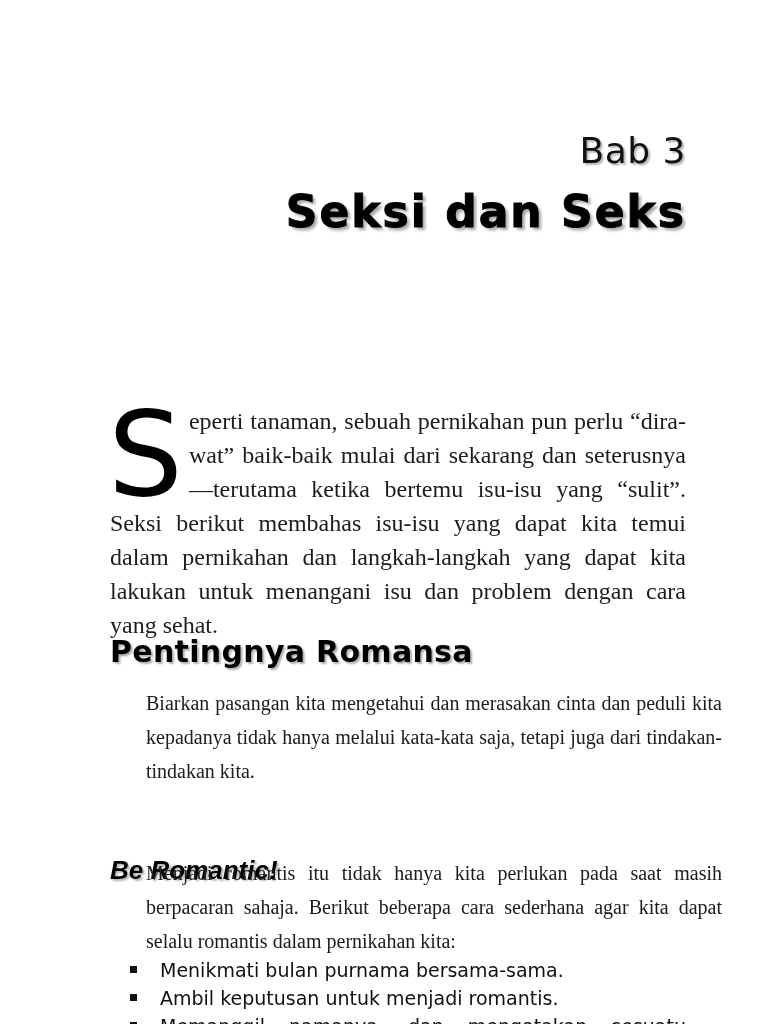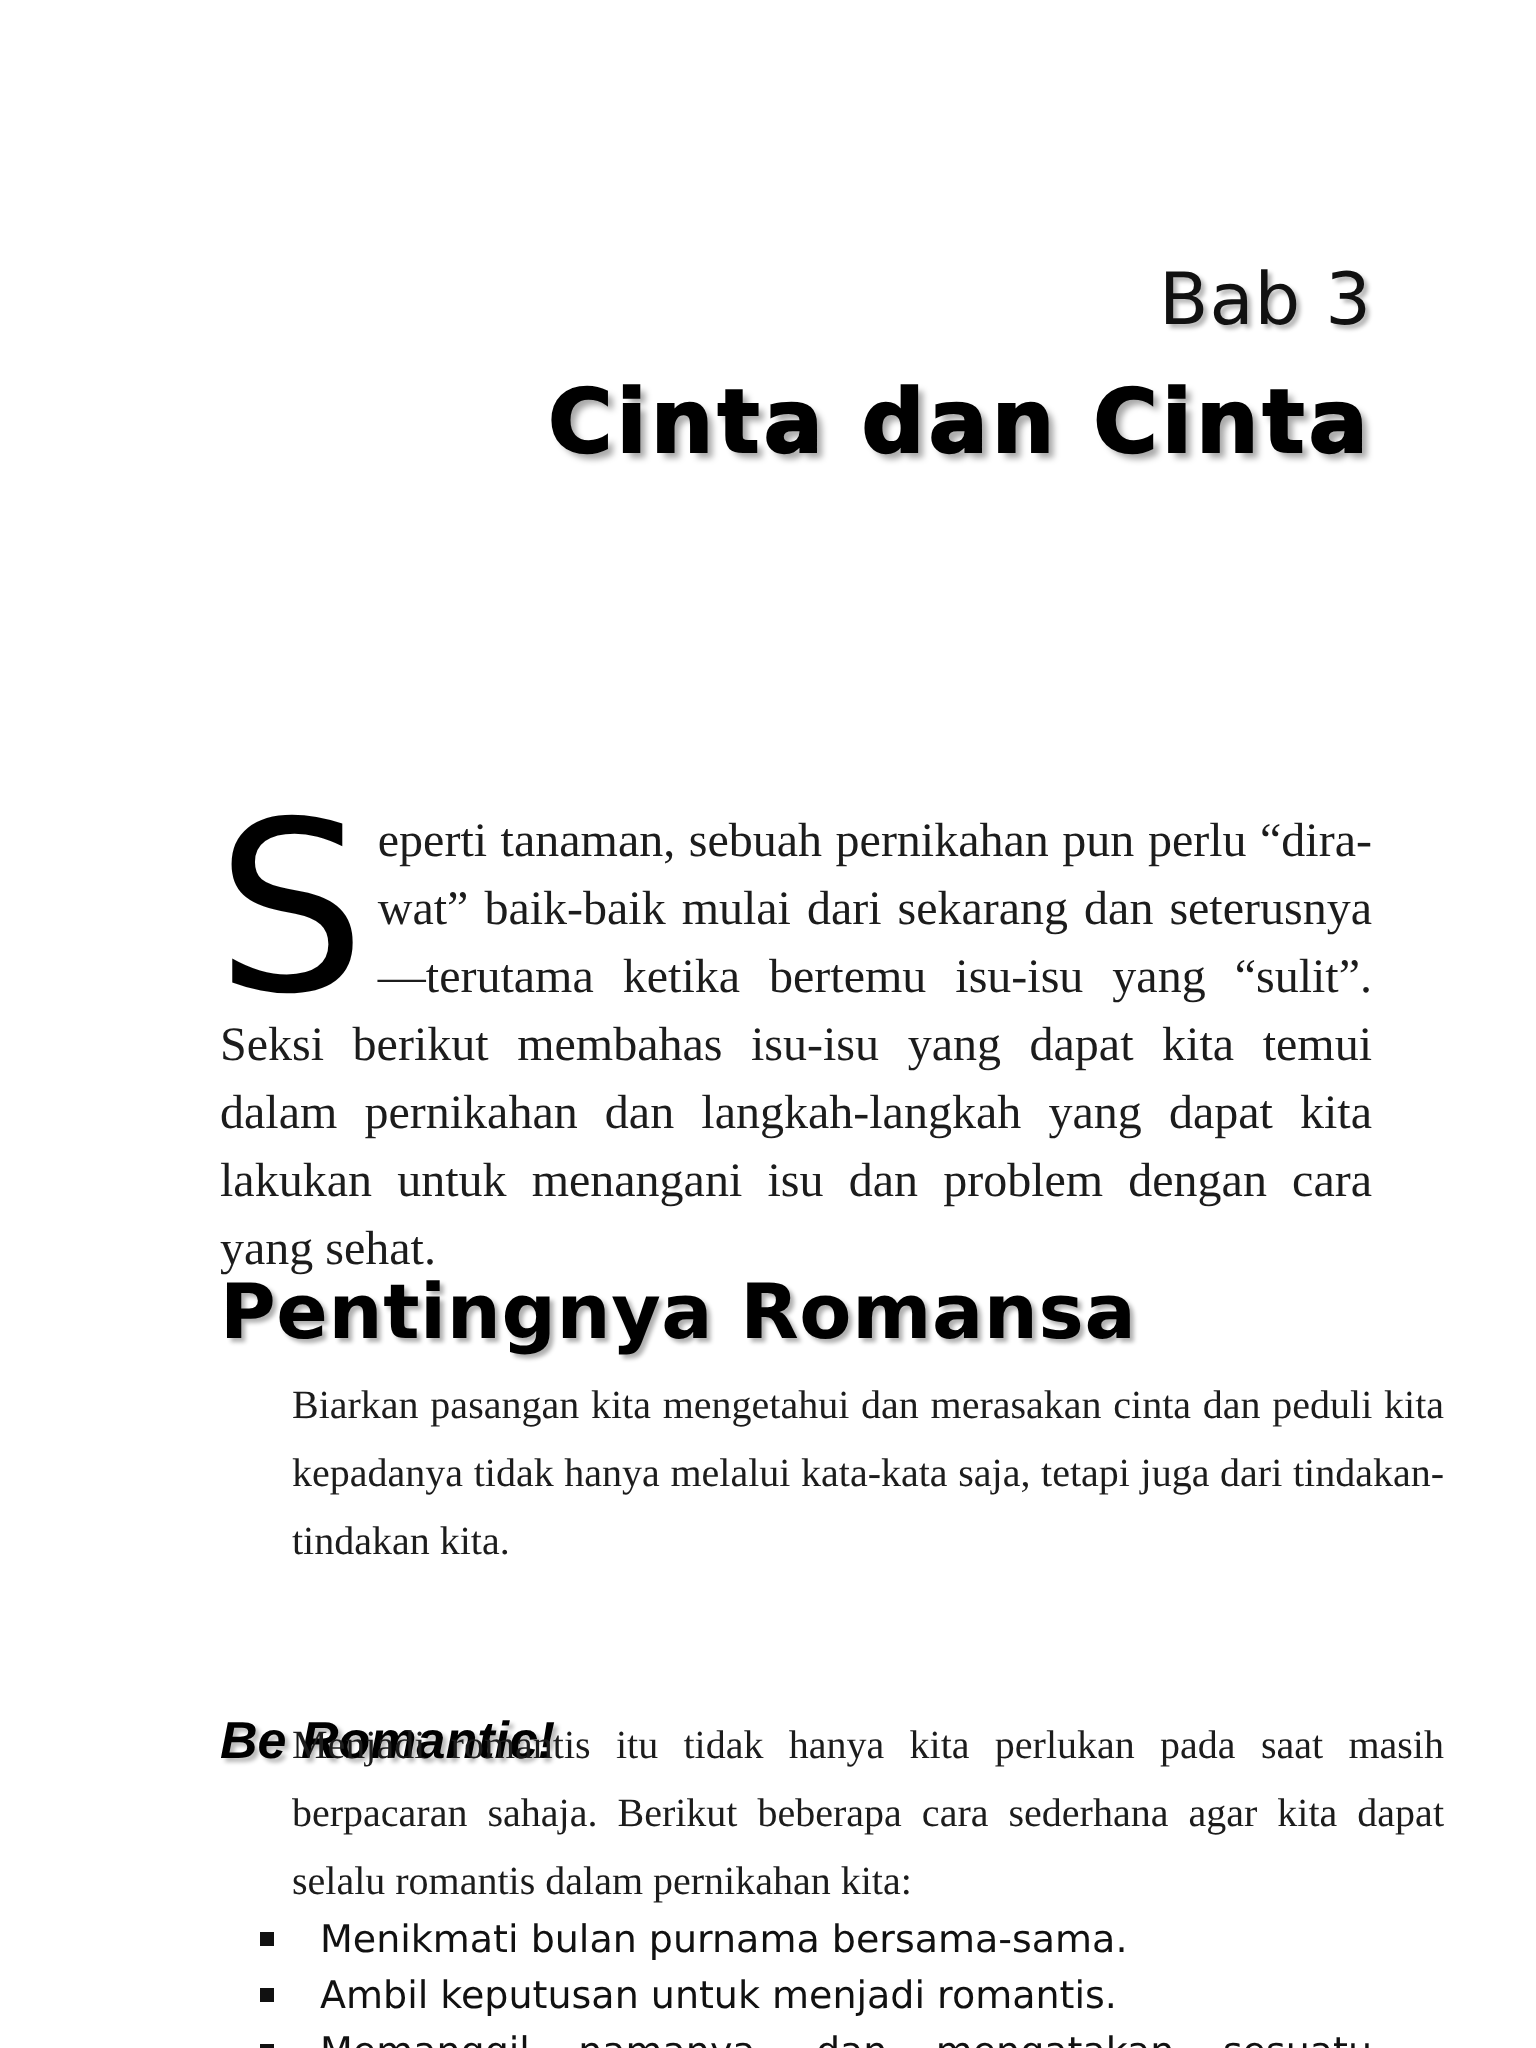--- a/index.html
+++ b/index.html
@@ -67,21 +67,21 @@
     .serif {
       font-family: "Liberation Serif", "DejaVu Serif", serif;
       font-size: 24px;
     }
     .section-heading {
       position: absolute;
       left: 110px;
       top: 634px;
       font-family: "DejaVu Sans", sans-serif;
       font-weight: bold;
-      font-size: 38px;
+      font-size: 30px;
       color: #000;
       text-shadow: 2px 2px 2px #b0b0b0;
       letter-spacing: 0.3px;
       text-align: center;
     }
     .body-para {
       position: absolute;
       left: 110px;
       width: 576px;
       font-family: "Liberation Serif", "DejaVu Serif", serif;
@@ -133,21 +133,21 @@
       height: 7px;
       background: #111;
     }
   </style>
 </head>
 <body>
 
 <div class="page">
 
   <div class="chapter-label">Bab 3</div>
-  <div class="chapter-title">Cinta dan Cinta</div>
+  <div class="chapter-title">Seksi dan Seks</div>
 
   <div class="intro">
     <span class="dropcap">S</span>
     <p class="serif">eperti tanaman, sebuah pernikahan pun perlu “dira-wat” baik-baik mulai dari sekarang dan seterusnya —terutama ketika bertemu isu-isu yang “sulit”. Seksi berikut membahas isu-isu yang dapat kita temui dalam pernikahan dan langkah-langkah yang dapat kita lakukan untuk menangani isu dan problem dengan cara yang sehat.</p>
   </div>
 
   <div class="section-heading">Pentingnya Romansa</div>
 
   <div class="body-para p1">
     <p>Biarkan pasangan kita mengetahui dan merasakan cinta dan peduli kita kepadanya tidak hanya melalui kata-kata saja, tetapi juga dari tindakan-tindakan kita.</p>

